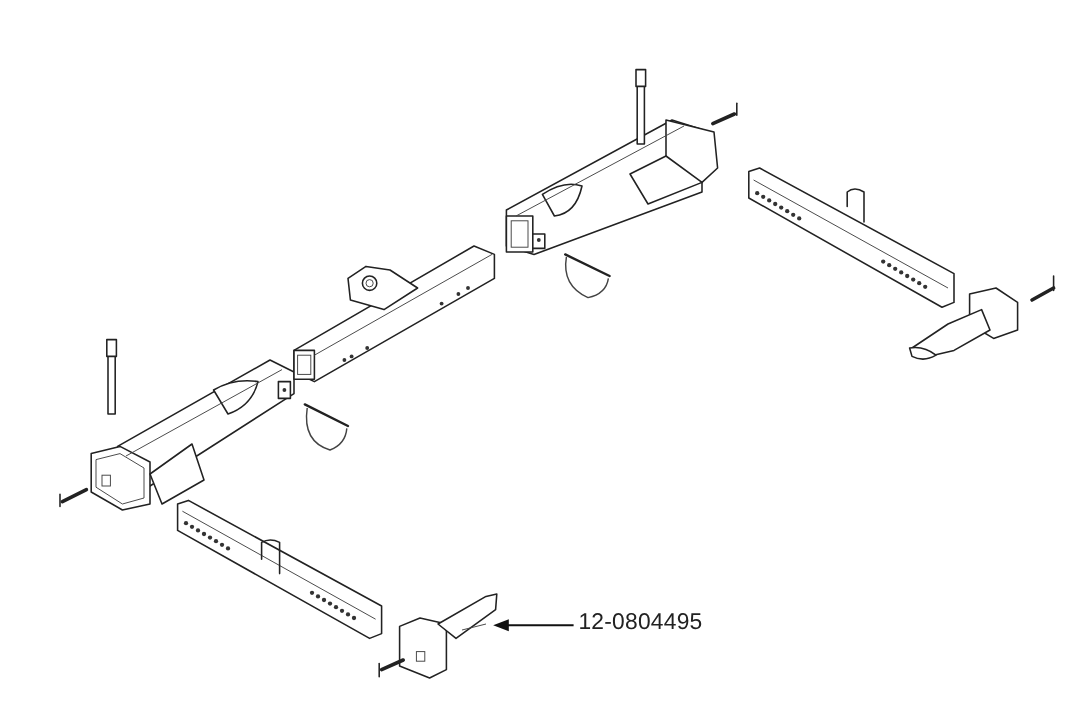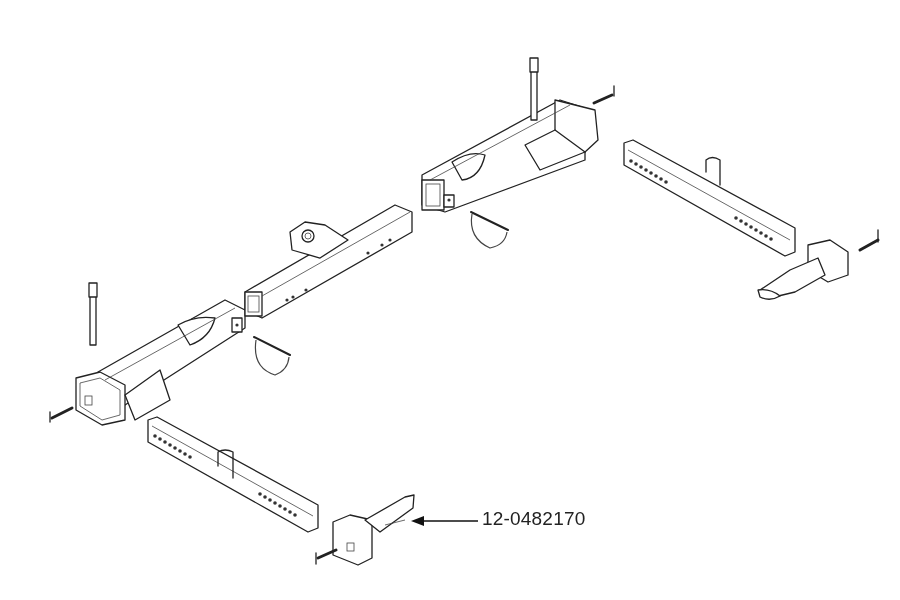--- a/index.html
+++ b/index.html
@@ -153,13 +153,13 @@
     <line class="ln" x1="318" y1="558" x2="336" y2="550" style="stroke-width:3"></line>
     <line class="ln" x1="316" y1="553" x2="316" y2="564"></line>
   </g>
 
   <g>
     <line x1="422" y1="521" x2="478" y2="521" stroke="#111" stroke-width="1.6"></line>
     <polygon points="411,521 424,516 424,526" fill="#111"></polygon>
   </g>
 </svg>
 
-<div class="part-label">12-0482170</div>
+<div class="part-label">12-0804495</div>
 
 </body></html>

